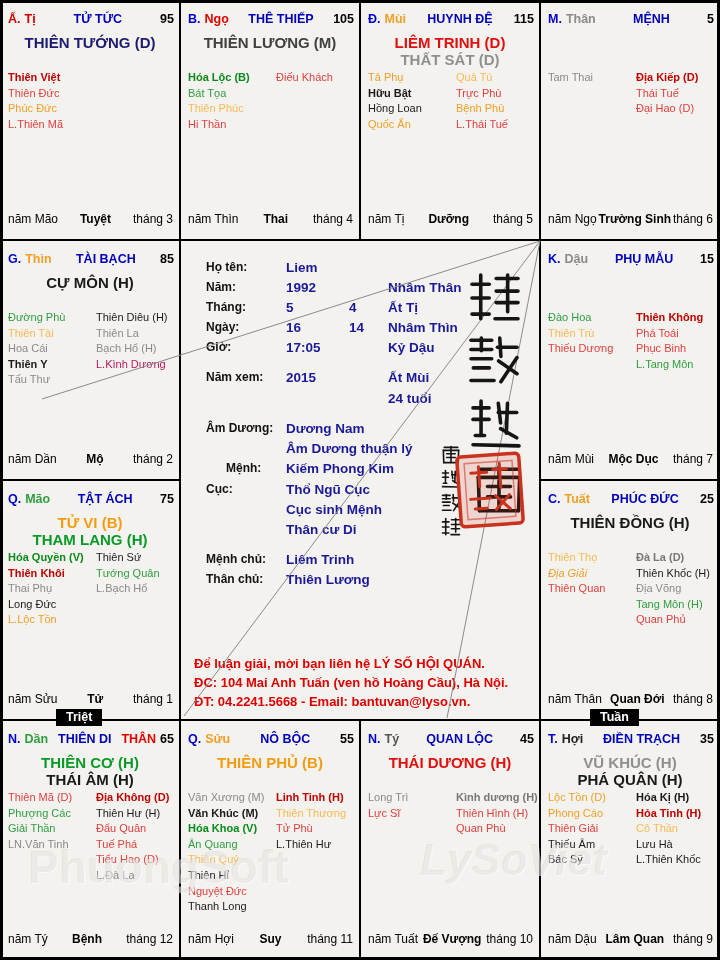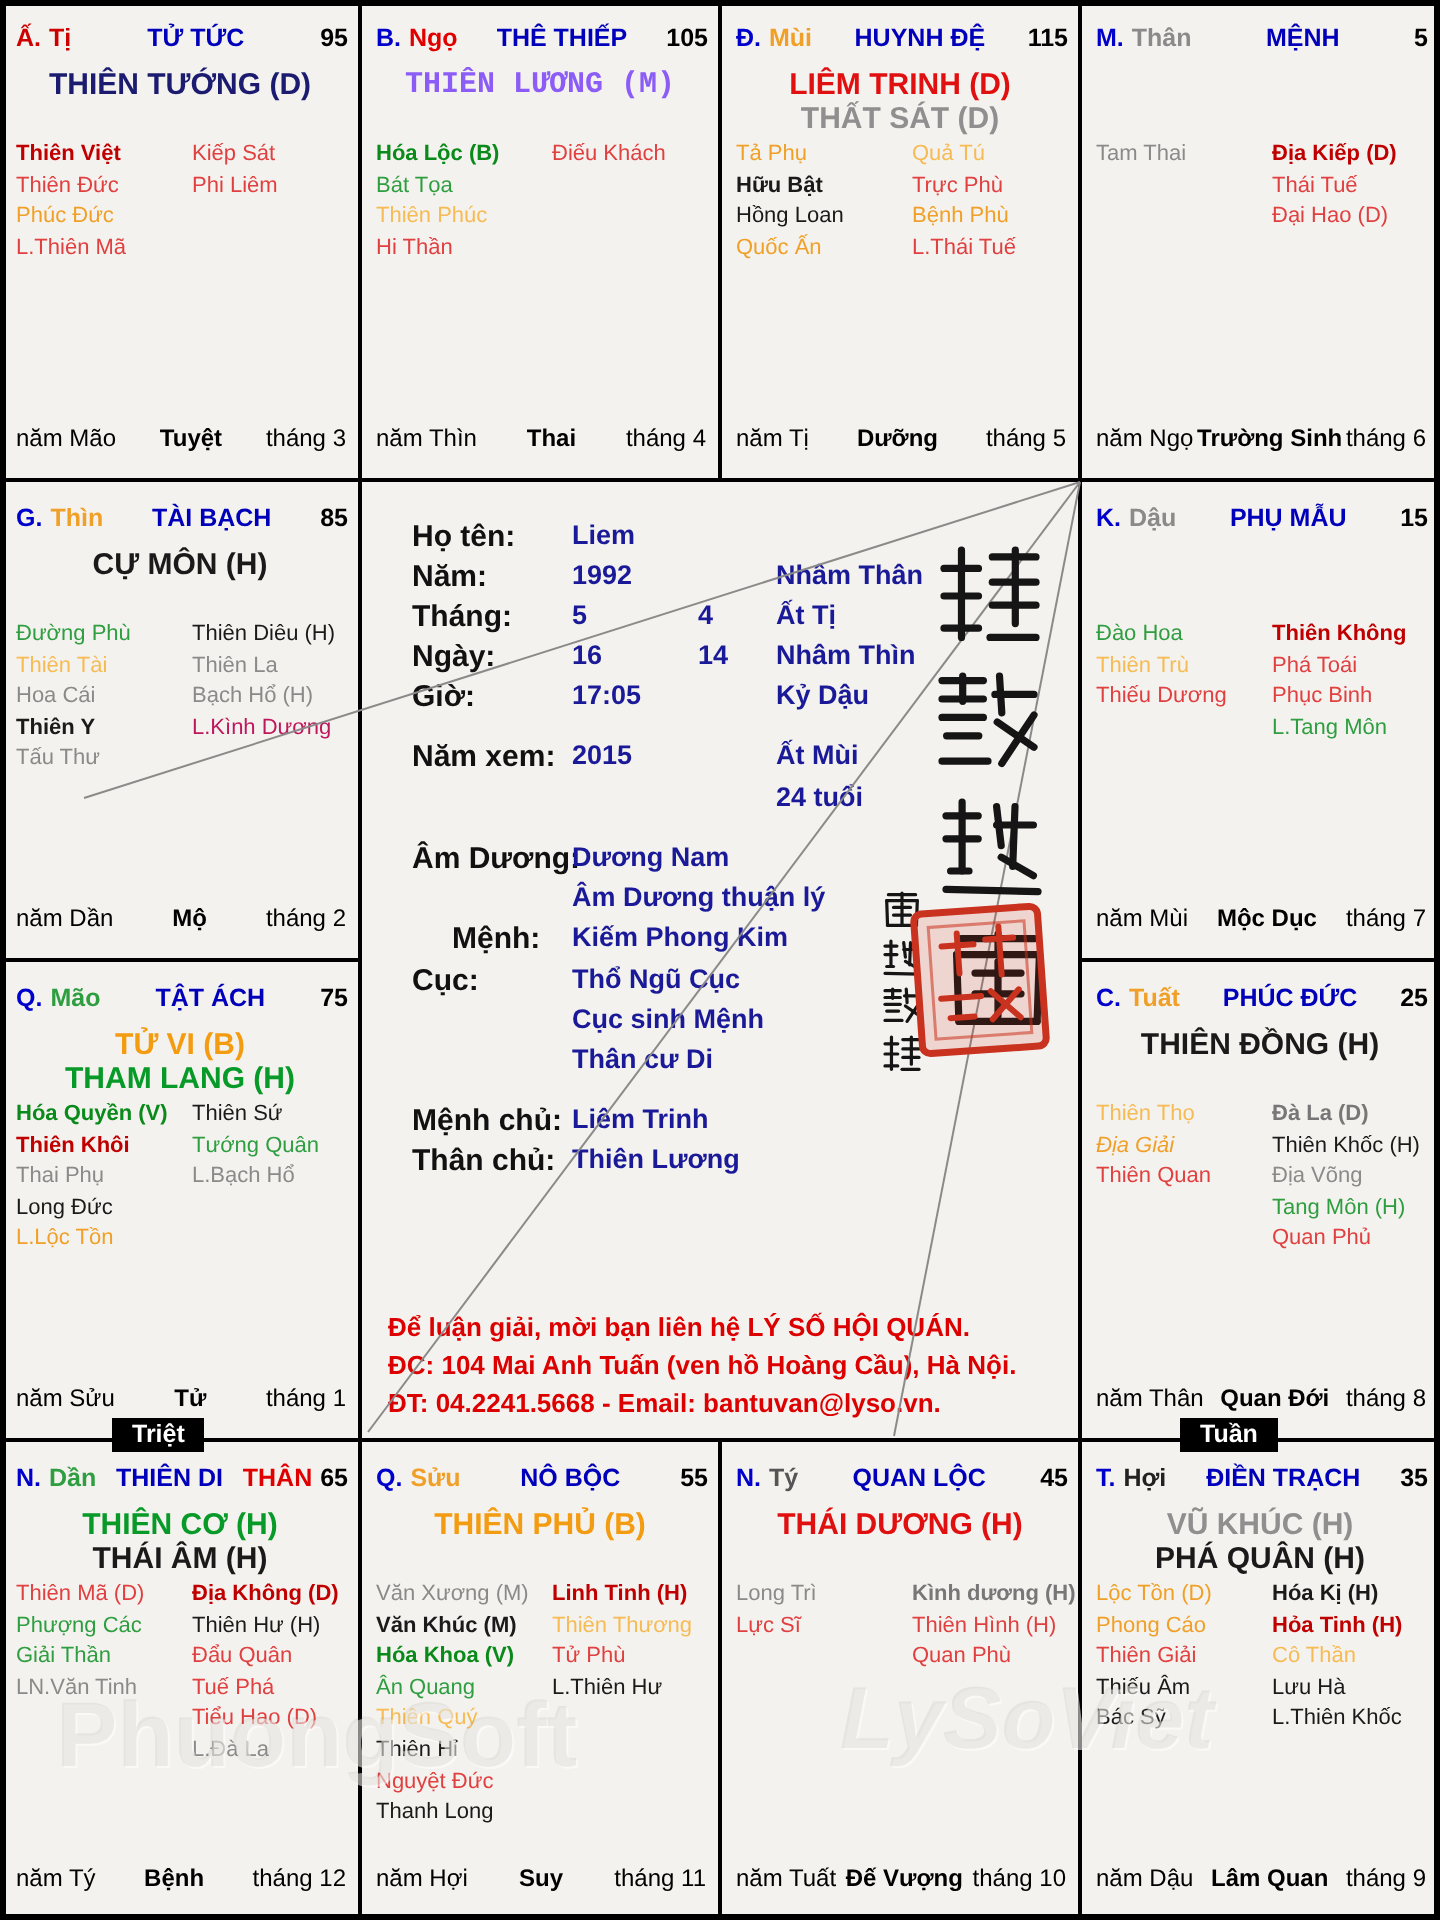--- a/index.html
+++ b/index.html
@@ -15,21 +15,21 @@
   .num{color:#000}
   .main{position:absolute;left:0;right:0;top:33px;text-align:center;font-size:15px;font-weight:bold;line-height:17px;white-space:nowrap}
   .stars{position:absolute;left:7px;right:2px;top:69px;display:flex;font-size:11px;line-height:15.6px;white-space:nowrap}
   .colL{width:88px;flex:none}
   .colR{flex:1}
   .star{display:block}
   .b{font-weight:bold}
   .bot{position:absolute;left:7px;right:6px;top:211px;display:flex;font-size:12px;color:#000;white-space:nowrap}
   .bot .mid{flex:1;text-align:center;font-weight:bold}
   .tag{position:absolute;z-index:50;background:#000;color:#fff;font-size:12.5px;font-weight:bold;padding:1px 10px 2px 10px}
-  .clabel{position:absolute;font-size:15px;font-weight:bold;color:#111;white-space:nowrap}
+  .clabel{position:absolute;font-size:12px;font-weight:bold;color:#111;white-space:nowrap}
   .cval{position:absolute;font-size:13.5px;font-weight:bold;color:#1a1a99;white-space:nowrap}
   .foot{position:absolute;font-size:13px;font-weight:bold;color:#dd0000;white-space:nowrap}
   .wm{position:absolute;color:rgba(110,104,92,0.10);text-shadow:1px 1px 0 rgba(255,255,255,0.55);font-weight:bold;pointer-events:none;z-index:1}
   svg.overlay{position:absolute;left:0;top:0;z-index:30;pointer-events:none}
 </style>
 </head>
 <body>
 
 <div class="board">
 
@@ -43,40 +43,36 @@
       <div class="main">
         <div style="color: rgb(27, 27, 112);">THIÊN TƯỚNG (D)</div>
       </div>
       <div class="stars">
         <div class="colL">
           <span class="star b" style="color: rgb(192, 0, 0);">Thiên Việt</span>
           <span class="star" style="color: rgb(224, 64, 64);">Thiên Đức</span>
           <span class="star" style="color: rgb(240, 160, 40);">Phúc Đức</span>
           <span class="star" style="color: rgb(224, 64, 64);">L.Thiên Mã</span>
         </div>
-        <div class="colR">
-          <span class="star" style="color: rgb(224, 64, 64);">Kiếp Sát</span>
-          <span class="star" style="color: rgb(224, 64, 64);">Phi Liêm</span>
-        </div>
       </div>
       <div class="bot">
         <span>năm Mão</span>
         <span class="mid">Tuyệt</span>
         <span>tháng 3</span>
       </div>
     </div>
   <div class="cell" style="left:180px;top:0">
       <div class="hdr">
         <span class="b" style="color: rgb(0, 0, 204);">B.</span>
         <span class="b" style="color: rgb(224, 0, 0);">Ngọ</span>
         <span class="pname">THÊ THIẾP</span>
         <span class="num">105</span>
       </div>
       <div class="main">
-        <div style="color: #8b5cf6; font-family: Liberation Mono, monospace;">THIÊN LƯƠNG (M)</div>
+        <div style="color: #404040;">THIÊN LƯƠNG (M)</div>
       </div>
       <div class="stars">
         <div class="colL">
           <span class="star b" style="color: rgb(10, 138, 26);">Hóa Lộc (B)</span>
           <span class="star" style="color: rgb(46, 158, 64);">Bát Tọa</span>
           <span class="star" style="color: rgb(246, 187, 84);">Thiên Phúc</span>
           <span class="star" style="color: rgb(224, 64, 64);">Hi Thần</span>
         </div>
         <div class="colR">
           <span class="star" style="color: rgb(224, 64, 64);">Điếu Khách</span>

